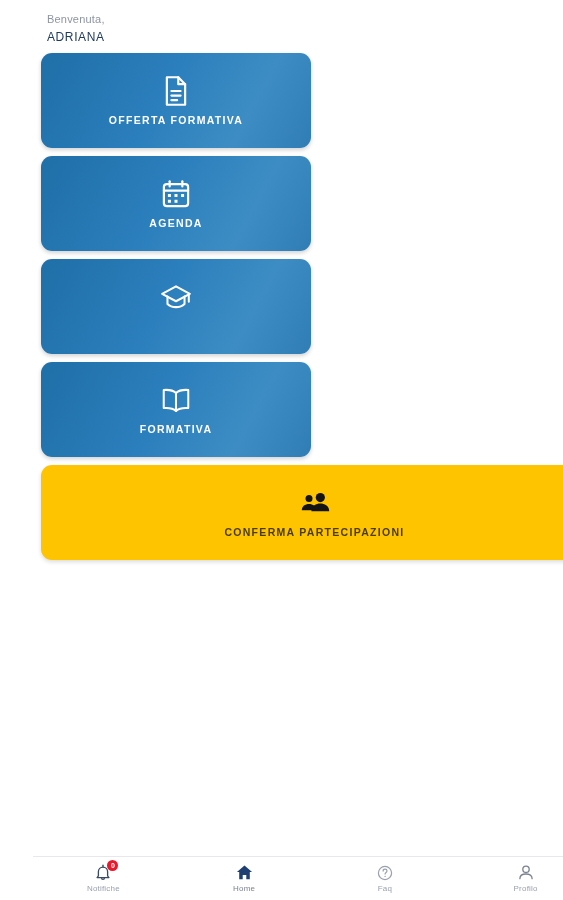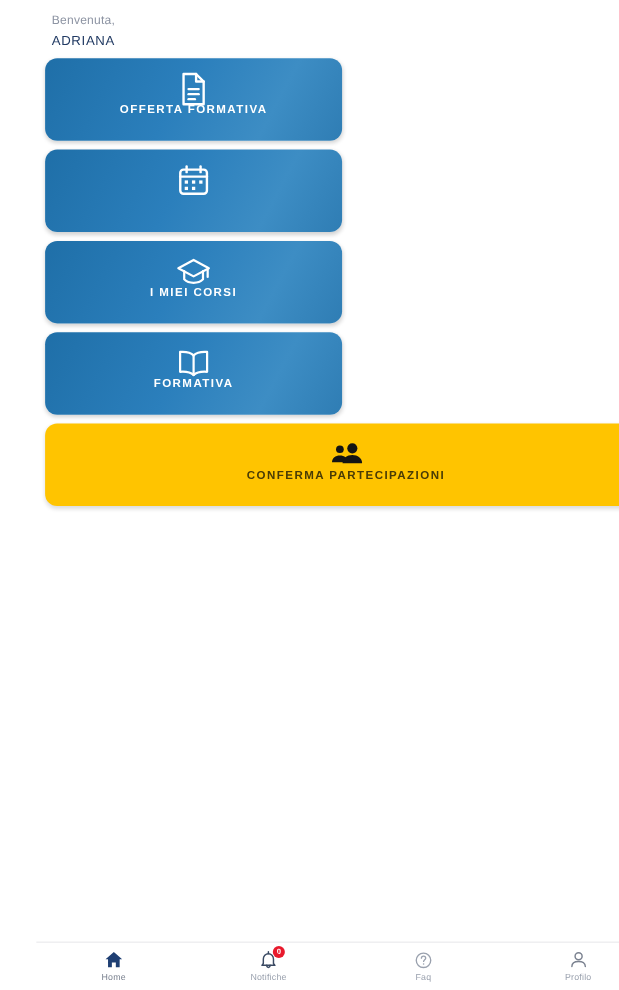--- a/index.html
+++ b/index.html
@@ -45,21 +45,21 @@
     padding: 0 8px;
     display: flex;
     flex-wrap: wrap;
     gap: 8px;
     align-content: flex-start;
   }
 
   .tile {
     position: relative;
     width: 270px;
-    height: 75px;
+    height: 95px;
     border-radius: 11px;
     display: flex;
     flex-direction: column;
     align-items: center;
     justify-content: center;
     cursor: pointer;
     user-select: none;
     overflow: hidden;
   }
 
@@ -182,31 +182,31 @@
           <line x1="2.5" y1="10" x2="23.5" y2="10"></line>
           <line x1="7.5" y1="2" x2="7.5" y2="6.5"></line>
           <line x1="18.5" y1="2" x2="18.5" y2="6.5"></line>
           <rect x="6" y="13" width="2.6" height="2.6" fill="#ffffff" stroke="none"></rect>
           <rect x="11.7" y="13" width="2.6" height="2.6" fill="#ffffff" stroke="none"></rect>
           <rect x="17.4" y="13" width="2.6" height="2.6" fill="#ffffff" stroke="none"></rect>
           <rect x="6" y="18" width="2.6" height="2.6" fill="#ffffff" stroke="none"></rect>
           <rect x="11.7" y="18" width="2.6" height="2.6" fill="#ffffff" stroke="none"></rect>
         </svg>
       </span>
+      <span class="tile-label">AGENDA</span>
     </div>
 
     <div class="tile tile-blue">
       <span class="tile-icon">
         <svg width="32" height="28" viewBox="0 0 30 26" fill="none" stroke="#ffffff" stroke-width="1.9" stroke-linecap="round" stroke-linejoin="round">
           <path d="M15 3 L28 10 L15 17 L2 10 Z"></path>
           <path d="M7 12.6 V19.5 C7 19.5 10 22.5 15 22.5 C20 22.5 23 19.5 23 19.5 V12.6"></path>
           <line x1="27" y1="10.6" x2="27" y2="17.5"></line>
         </svg>
       </span>
-      <span class="tile-label">I MIEI CORSI</span>
     </div>
 
     <div class="tile tile-blue">
       <span class="tile-icon">
         <svg width="32" height="28" viewBox="0 0 30 26" fill="none" stroke="#ffffff" stroke-width="1.9" stroke-linecap="round" stroke-linejoin="round">
           <path d="M15 6.5 C12.5 4 9 3.2 3.5 3.6 V20.5 C9 20.1 12.5 20.9 15 23.2"></path>
           <path d="M15 6.5 C17.5 4 21 3.2 26.5 3.6 V20.5 C21 20.1 17.5 20.9 15 23.2"></path>
           <line x1="15" y1="6.5" x2="15" y2="23.2"></line>
         </svg>
       </span>
@@ -225,41 +225,41 @@
       </span>
       <span class="tile-label">CONFERMA PARTECIPAZIONI</span>
     </div>
 
   </div>
 
   <div class="spacer"></div>
 
   <div class="bottom-nav">
 
-    <div class="nav-item active">
-      <span class="nav-icon">
-        <svg width="17" height="17" viewBox="0 0 18 18" fill="#1f3f73">
-          <path d="M9 1.6 L17 8.4 H14.6 V16.2 H10.9 V11.6 H7.1 V16.2 H3.4 V8.4 H1 Z"></path>
-        </svg>
-      </span>
-      <span class="nav-label">Home</span>
-    </div>
-
     <div class="nav-item">
       <span class="nav-icon">
         <svg width="16" height="17" viewBox="0 0 17 18" fill="none" stroke="#3a4a63" stroke-width="1.4" stroke-linecap="round" stroke-linejoin="round">
           <path d="M3.6 12.6 V8.2 C3.6 5.4 5.8 3.2 8.5 3.2 C11.2 3.2 13.4 5.4 13.4 8.2 V12.6 L14.8 14.4 H2.2 Z"></path>
           <path d="M6.9 14.4 C6.9 15.6 7.6 16.4 8.5 16.4 C9.4 16.4 10.1 15.6 10.1 14.4"></path>
           <line x1="8.5" y1="1.3" x2="8.5" y2="3.1"></line>
         </svg>
         <span class="nav-badge">0</span>
       </span>
       <span class="nav-label">Notifiche</span>
     </div>
 
+    <div class="nav-item active">
+      <span class="nav-icon">
+        <svg width="17" height="17" viewBox="0 0 18 18" fill="#1f3f73">
+          <path d="M9 1.6 L17 8.4 H14.6 V16.2 H10.9 V11.6 H7.1 V16.2 H3.4 V8.4 H1 Z"></path>
+        </svg>
+      </span>
+      <span class="nav-label">Home</span>
+    </div>
+
     <div class="nav-item">
       <span class="nav-icon">
         <svg width="16" height="16" viewBox="0 0 17 17" fill="none" stroke="#9aa1ae" stroke-width="1.3" stroke-linecap="round" stroke-linejoin="round">
           <circle cx="8.5" cy="8.5" r="7"></circle>
           <path d="M6.5 6.4 C6.5 5.2 7.4 4.5 8.6 4.5 C9.8 4.5 10.6 5.3 10.6 6.4 C10.6 7.8 8.6 8.0 8.6 9.6"></path>
           <circle cx="8.6" cy="12.1" r="0.75" fill="#9aa1ae" stroke="none"></circle>
         </svg>
       </span>
       <span class="nav-label">Faq</span>
     </div>

